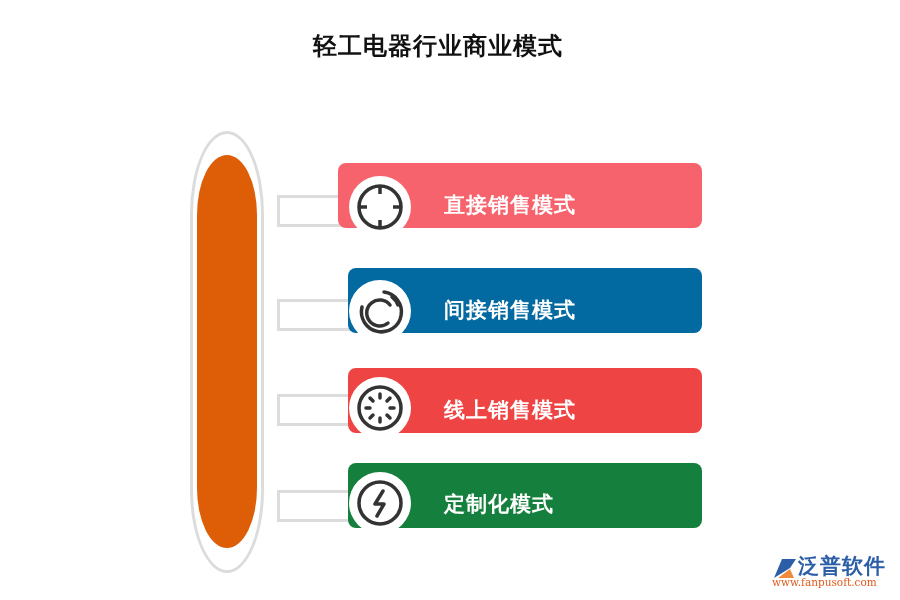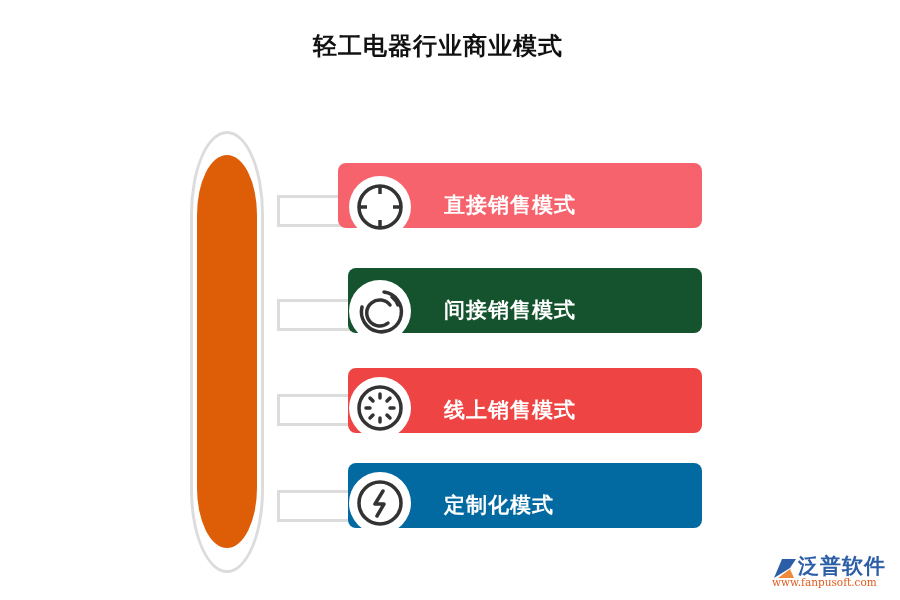--- a/index.html
+++ b/index.html
@@ -37,21 +37,21 @@
   <svg width="52" height="52" viewBox="0 0 52 52">
     <circle cx="26" cy="26" r="21" fill="none" stroke="#333" stroke-width="3.5"></circle>
     <line x1="26" y1="5" x2="26" y2="13" stroke="#333" stroke-width="3.5"></line>
     <line x1="26" y1="39" x2="26" y2="47" stroke="#333" stroke-width="3.5"></line>
     <line x1="5" y1="26" x2="13" y2="26" stroke="#333" stroke-width="3.5"></line>
     <line x1="39" y1="26" x2="47" y2="26" stroke="#333" stroke-width="3.5"></line>
   </svg>
 </div>
 
 <div class="connector" style="top:299px;"></div>
-<div class="card" style="left:348px; top:268px; width:354px; background:#14532d;">
+<div class="card" style="left:348px; top:268px; width:354px; background:#0369a1;">
   <span class="card-label">间接销售模式</span>
 </div>
 <div class="icon-wrap" style="left:349px; top:280px;">
   <svg width="52" height="52" viewBox="0 0 52 52">
     <path d="M30 7 A20 20 0 1 1 8 22" fill="none" stroke="#333" stroke-width="3.5" stroke-linecap="round"></path>
     <path d="M34 38 A13 13 0 1 1 36 20" fill="none" stroke="#333" stroke-width="3.5" stroke-linecap="round"></path>
     <path d="M38 12 A20 20 0 0 1 44 20" fill="none" stroke="#333" stroke-width="3.5" stroke-linecap="round"></path>
   </svg>
 </div>
 
@@ -69,21 +69,21 @@
       <line x1="36" y1="26" x2="40" y2="26"></line>
       <line x1="16" y1="16" x2="19" y2="19"></line>
       <line x1="33" y1="33" x2="36" y2="36"></line>
       <line x1="16" y1="36" x2="19" y2="33"></line>
       <line x1="33" y1="19" x2="36" y2="16"></line>
     </g>
   </svg>
 </div>
 
 <div class="connector" style="top:490px;"></div>
-<div class="card" style="left:348px; top:463px; width:354px; background:#0369a1;">
+<div class="card" style="left:348px; top:463px; width:354px; background:#15803d;font-family:Liberation Mono, monospace;">
   <span class="card-label">定制化模式</span>
 </div>
 <div class="icon-wrap" style="left:349px; top:472px;">
   <svg width="52" height="52" viewBox="0 0 52 52">
     <circle cx="26" cy="26" r="21" fill="none" stroke="#333" stroke-width="3.5"></circle>
     <path d="M29 14 L21 27 L30 27 L23 39" fill="none" stroke="#333" stroke-width="3.5" stroke-linejoin="round" stroke-linecap="round"></path>
   </svg>
 </div>
 
 <div class="logo">

